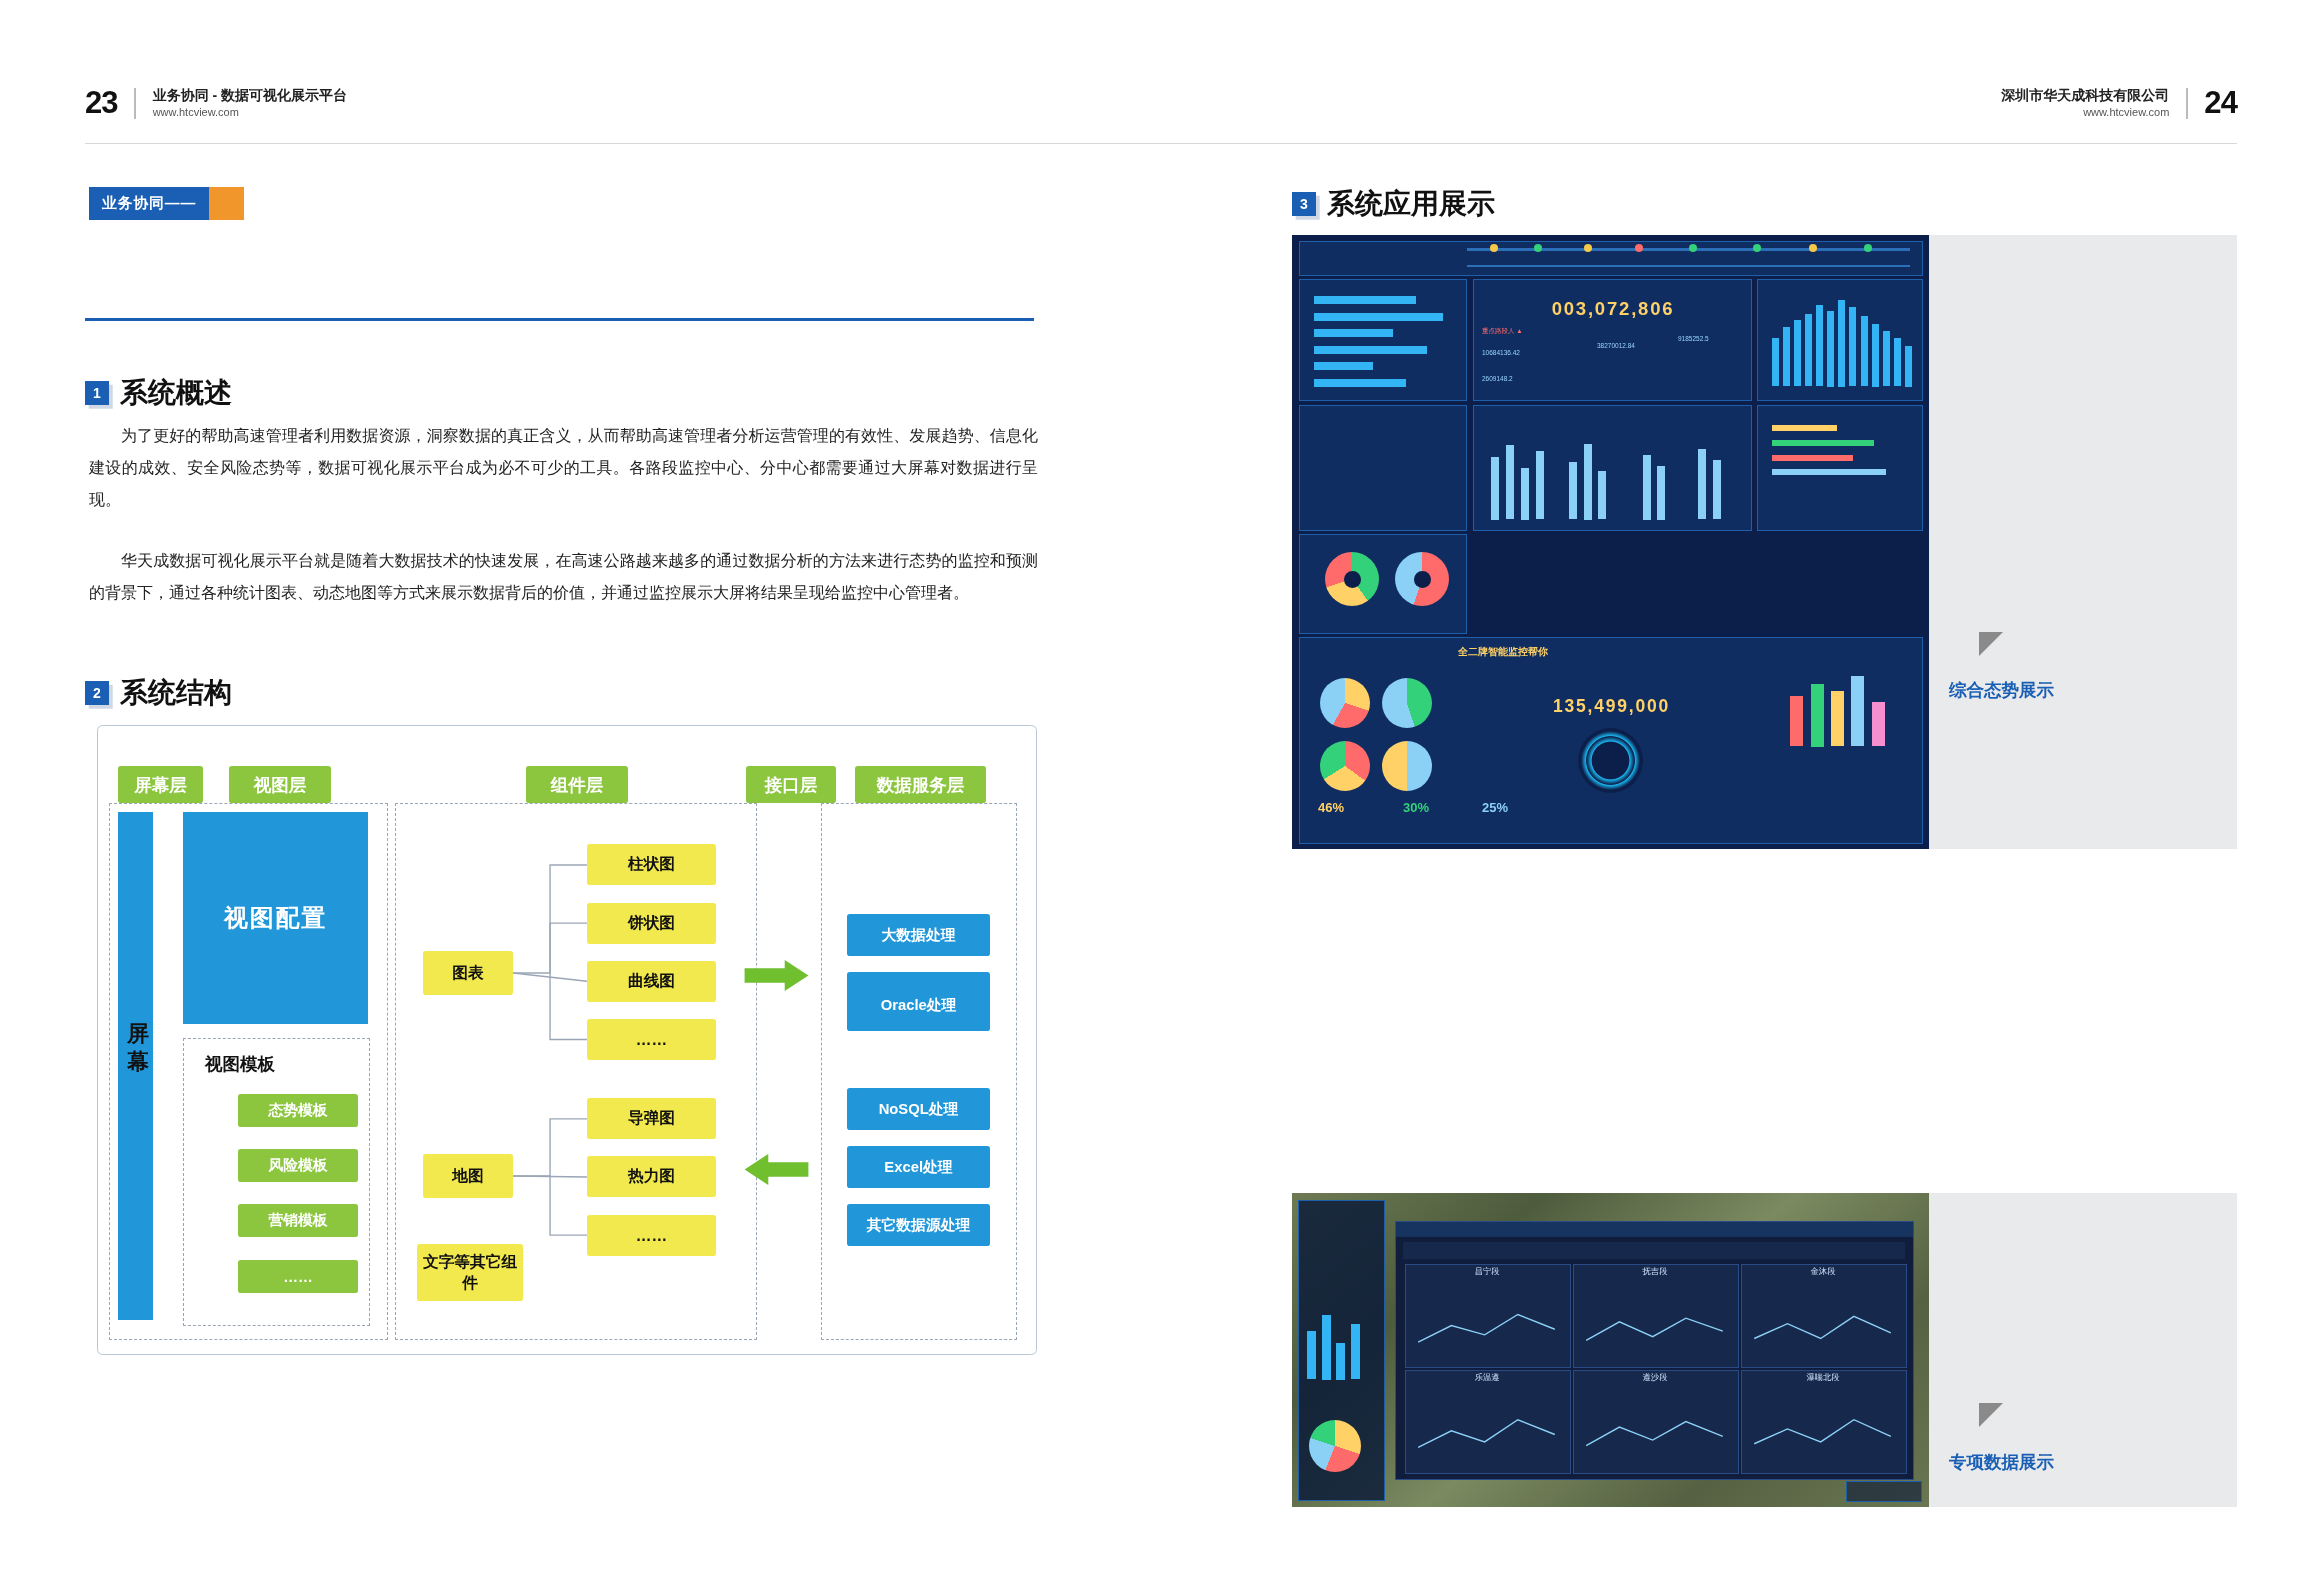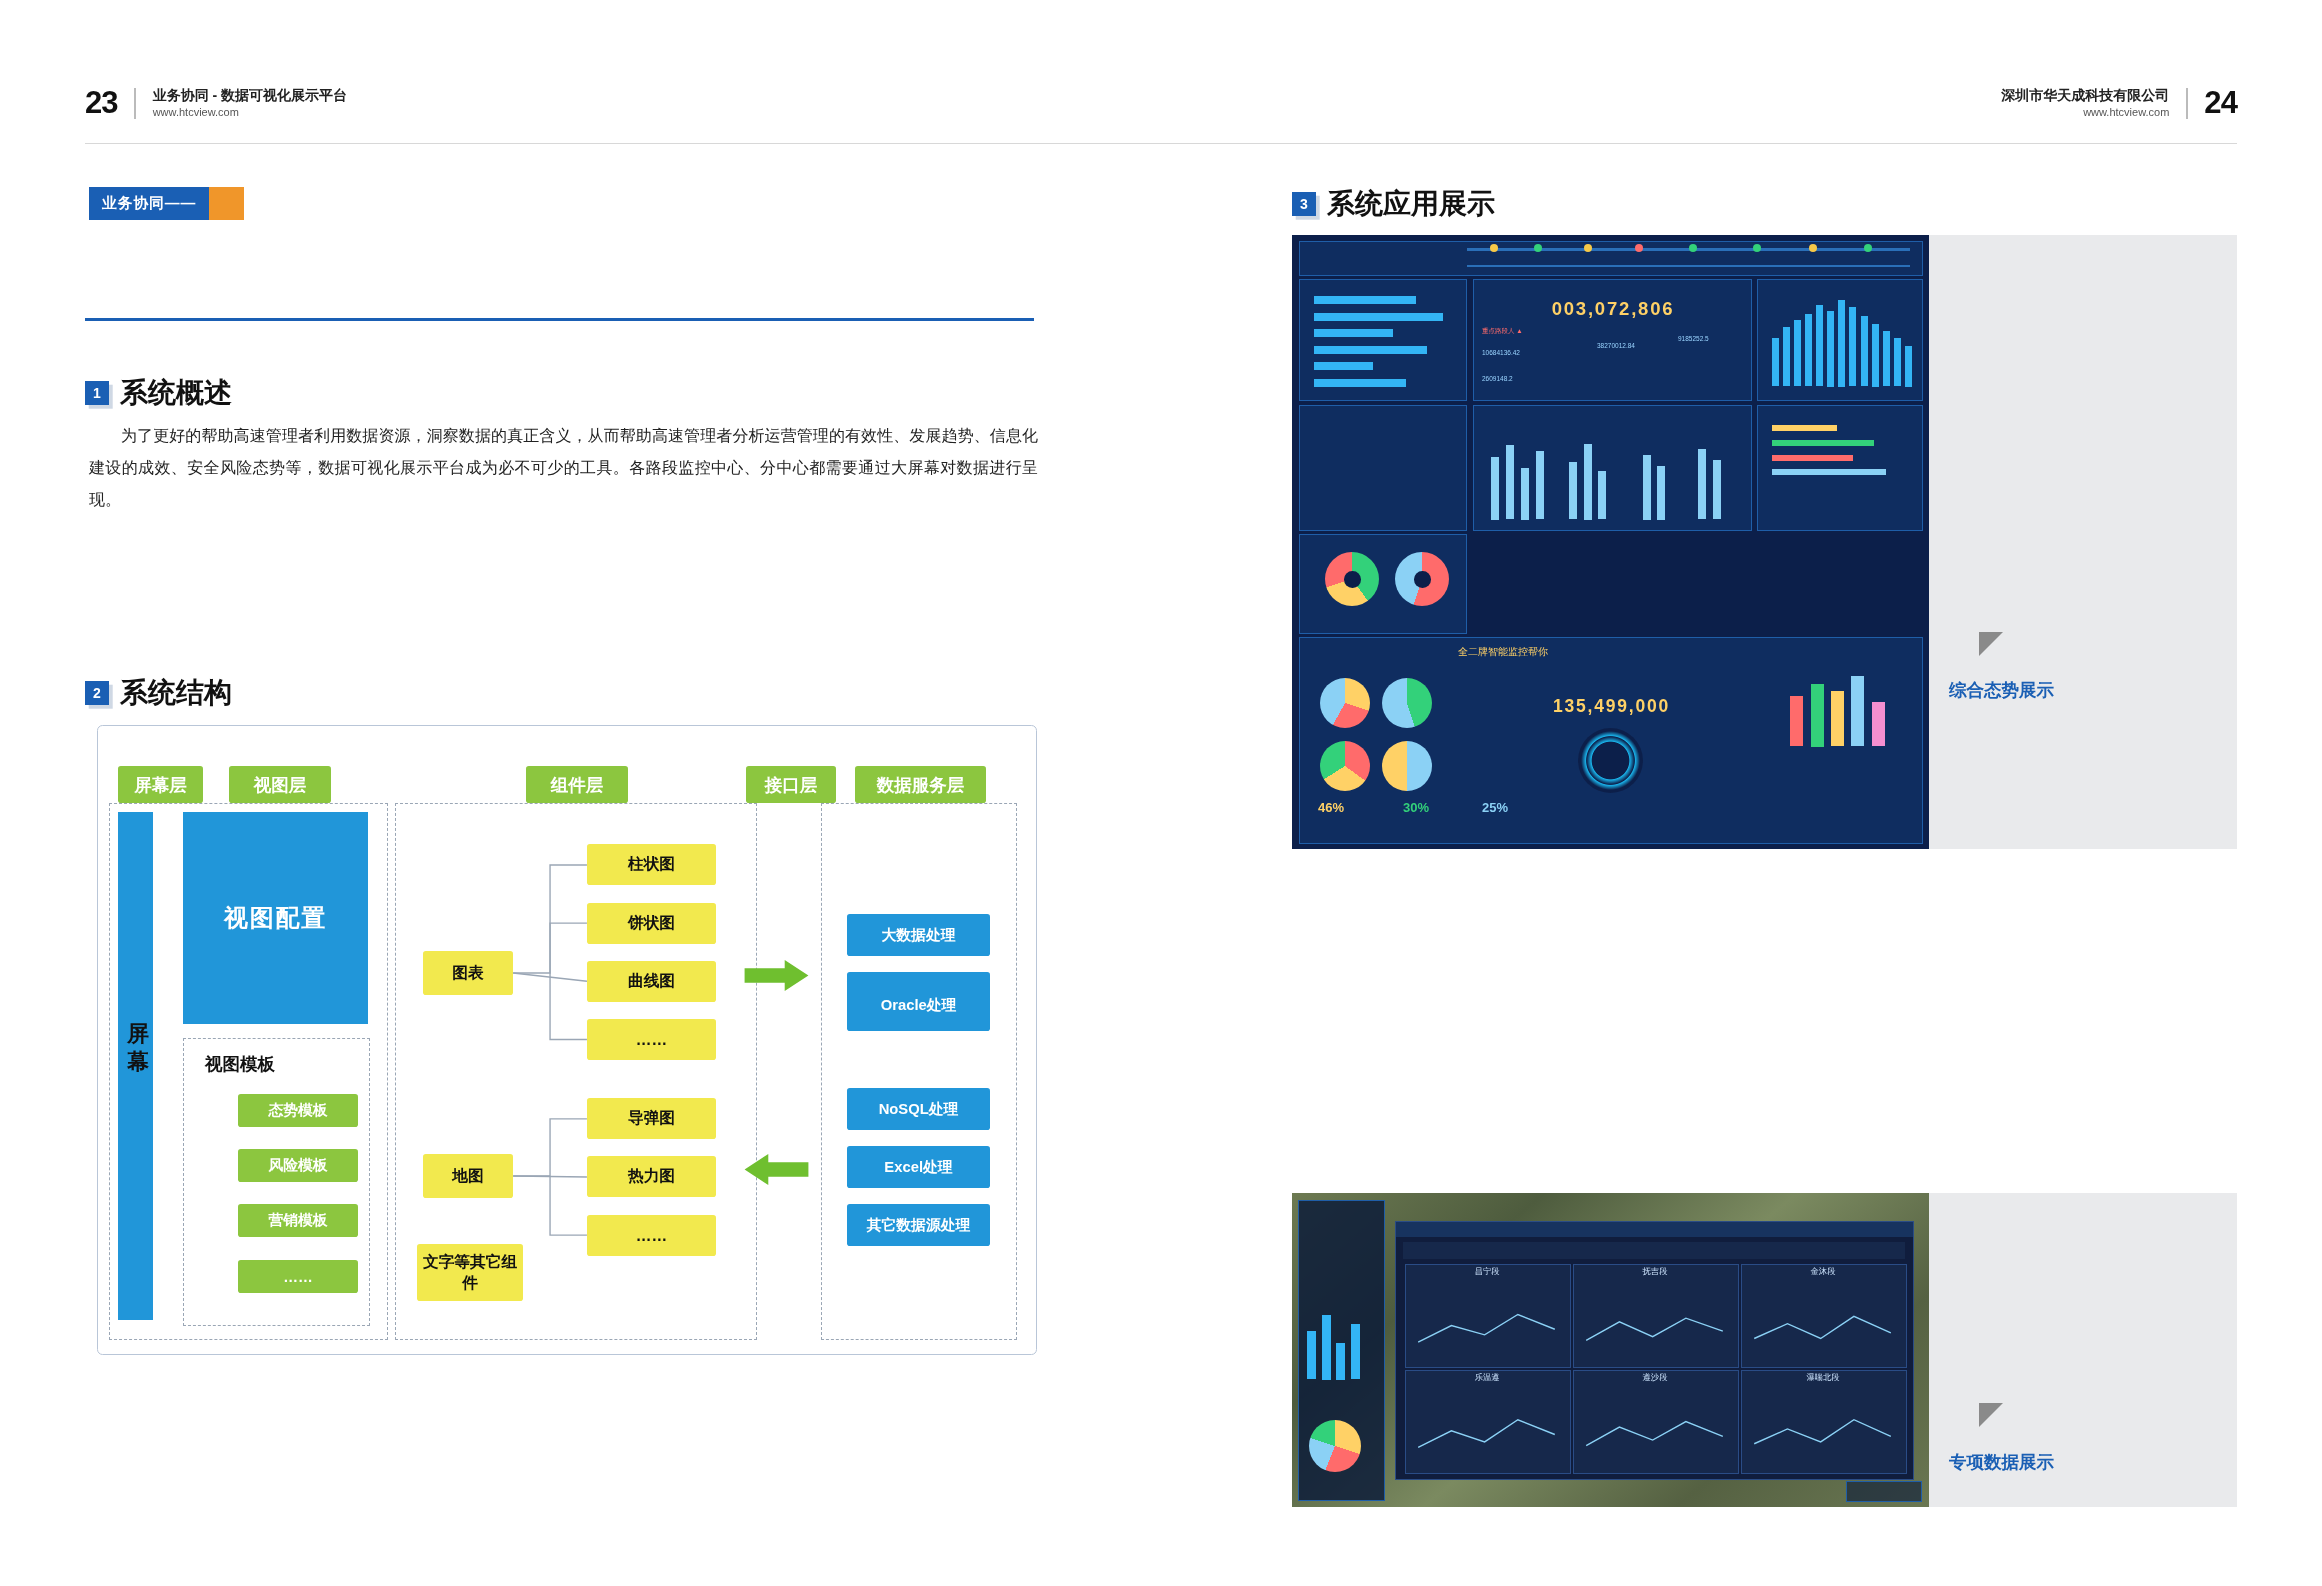--- a/index.html
+++ b/index.html
@@ -106,20 +106,21 @@
     <div class="tag-accent"></div>
   </div>
 
   <div class="title-rule"></div>
 
   <div class="sec" id="sec1">
     <div class="sec-badge">1</div>
     <div class="sec-title">系统概述</div>
   </div>
   <div class="para" id="para1">为了更好的帮助高速管理者利用数据资源，洞察数据的真正含义，从而帮助高速管理者分析运营管理的有效性、发展趋势、信息化建设的成效、安全风险态势等，数据可视化展示平台成为必不可少的工具。各路段监控中心、分中心都需要通过大屏幕对数据进行呈现。</div>
+  <div class="para" id="para2">华天成数据可视化展示平台就是随着大数据技术的快速发展，在高速公路越来越多的通过数据分析的方法来进行态势的监控和预测的背景下，通过各种统计图表、动态地图等方式来展示数据背后的价值，并通过监控展示大屏将结果呈现给监控中心管理者。</div>
 
   <div class="sec" id="sec2">
     <div class="sec-badge">2</div>
     <div class="sec-title">系统结构</div>
   </div>
 
   <div class="diagram"></div>
 
   <div class="dlabel" style="left:118px;top:766px;width:85px;">屏幕层</div>
   <div class="dlabel" style="left:229px;top:766px;width:102px;">视图层</div>
@@ -250,21 +251,21 @@
       <div class="barh" style="left:480px;top:220px;width:81px;height:5.5px;background:#ff6b6b;"></div>
       <div class="barh" style="left:480px;top:234px;width:114px;height:5.5px;background:#8bd1f5;"></div>
 
       <div class="panel" style="left:7.4px;top:299px;width:166px;height:98px;"></div>
       <div class="dot" style="left:33px;top:317px;width:54px;height:54px;background:conic-gradient(#33d17a 0 40%,#ffd166 0 70%,#ff6b6b 0 100%);"></div>
       <div class="dot" style="left:52px;top:336px;width:16.6px;height:16.6px;background:#0c1f4a;"></div>
       <div class="dot" style="left:103px;top:317px;width:54px;height:54px;background:conic-gradient(#ff6b6b 0 55%,#8bd1f5 0 100%);"></div>
       <div class="dot" style="left:122px;top:336px;width:16.6px;height:16.6px;background:#0c1f4a;"></div>
 
       <div class="panel" style="left:7.4px;top:402px;width:622px;height:205px;"></div>
-      <div style="position:absolute;left:166px;top:410px;color:#ffd166;font-size:10px;font-weight:normal;">全二牌智能监控帮你</div>
+      <div style="position:absolute;left:166px;top:410px;color:#ffd166;font-size:10px;font-weight:bold;">全二牌智能监控帮你</div>
       <div style="position:absolute;left:181px;top:461px;width:277px;text-align:center;color:#ffd166;
                   font-size:17.5px;font-weight:bold;letter-spacing:1.8px;">135,499,000</div>
       <div class="dot" style="left:286px;top:493px;width:65px;height:65px;background:radial-gradient(circle,#0c1f4a 40%,#19b0e8 42%,#0c1f4a 52%,#19b0e8 54%,#0c1f4a 64%);"></div>
       <div class="dot" style="left:28px;top:443px;width:50px;height:50px;background:conic-gradient(#ffd166 0 30%,#ff6b6b 0 58%,#8bd1f5 0 100%);"></div>
       <div class="dot" style="left:90px;top:443px;width:50px;height:50px;background:conic-gradient(#33d17a 0 45%,#8bd1f5 0 100%);"></div>
       <div class="dot" style="left:28px;top:506px;width:50px;height:50px;background:conic-gradient(#ff6b6b 0 35%,#ffd166 0 66%,#33d17a 0 100%);"></div>
       <div class="dot" style="left:90px;top:506px;width:50px;height:50px;background:conic-gradient(#8bd1f5 0 50%,#ffd166 0 100%);"></div>
       <div class="barv" style="left:498px;top:461px;width:13px;height:50px;background:#ff6b6b;"></div>
       <div class="barv" style="left:519px;top:449px;width:13px;height:63px;background:#33d17a;"></div>
       <div class="barv" style="left:539px;top:456px;width:13px;height:55px;background:#ffd166;"></div>

